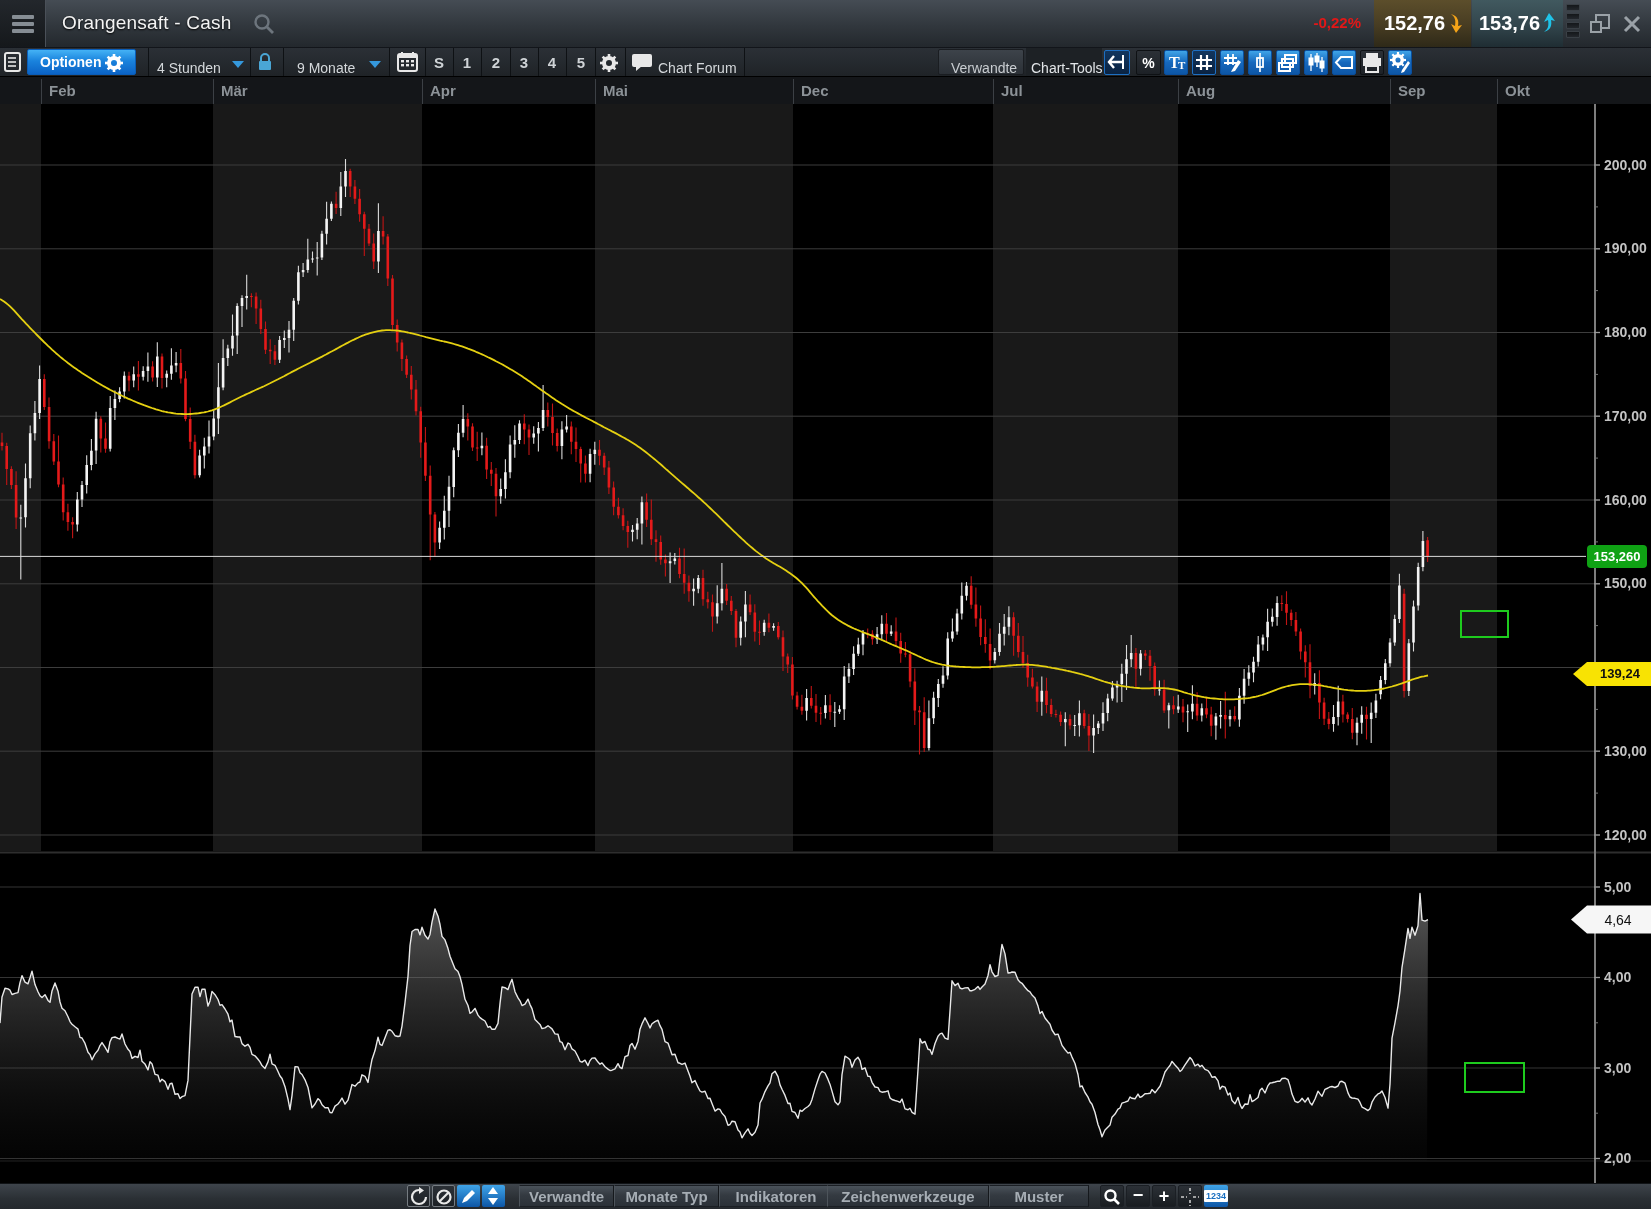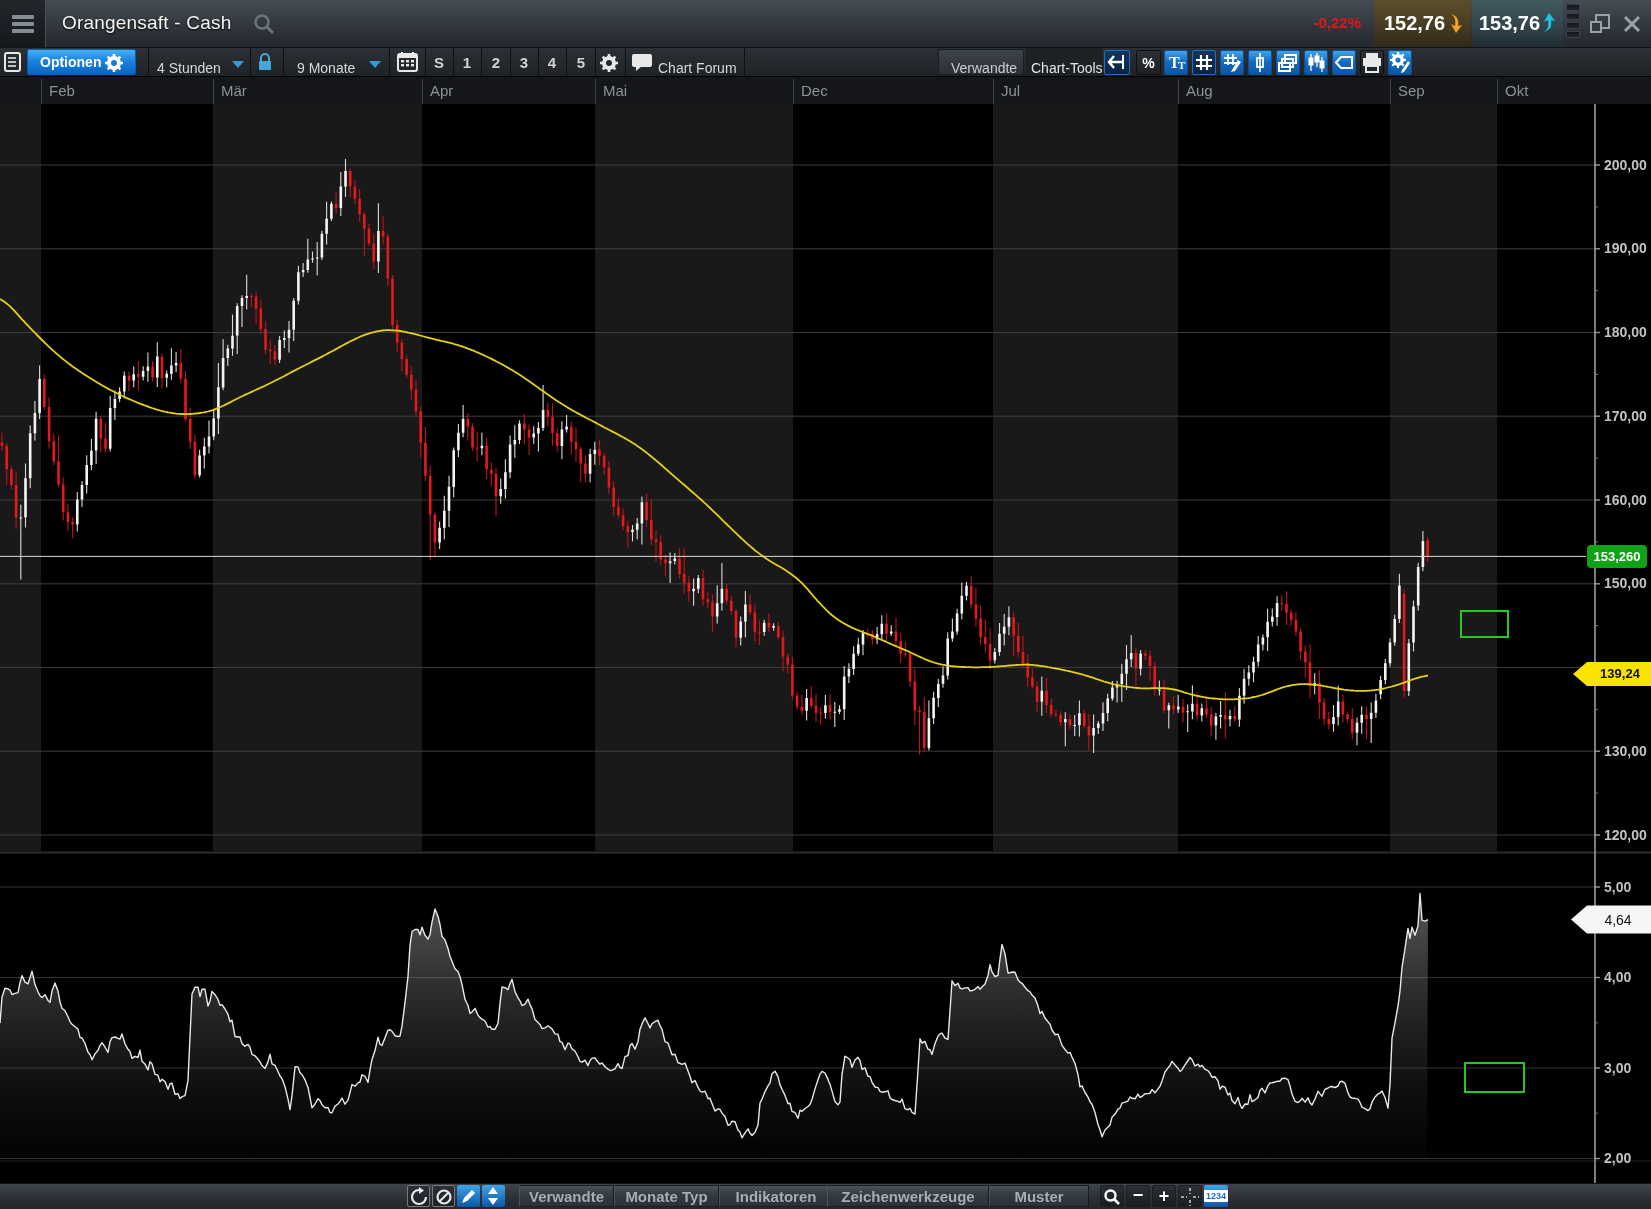--- a/index.html
+++ b/index.html
@@ -14,21 +14,21 @@
 .grip span{display:block;width:14px;height:7px;margin-bottom:2px;background:linear-gradient(#14171a,#23272c);border:1px solid #3a4046;border-radius:1px}
 .toolbar{position:absolute;top:47px;left:0;width:1651px;height:29px;background:linear-gradient(#2b3036,#1f2327);border-top:1px solid #12151a}
 .tsep{position:absolute;top:48px;width:1px;height:28px;background:#0e1114}
 .ttext{position:absolute;top:60px;font-size:14px;color:#d4d8db}
 .blue-btn{position:absolute;background:linear-gradient(#44b2f5,#1a83dd 45%,#0b63c6);border:1px solid #0a5db8;border-radius:2px}
 .ibtn{position:absolute;top:50px;width:24px;height:25px;border-radius:2px}
 .ibtn.blue{background:linear-gradient(#3fa4e8,#1668bd 50%,#0d56a6);border:1px solid #0a4f9e}
 .ibtn.dark{background:linear-gradient(#2b3036,#1d2126);border:1px solid #0e1114}
 .ibtn.navy{background:linear-gradient(#12365e,#0a2342);border:1px solid #1d6fc2}
 .monthbar{position:absolute;top:76px;left:0;width:1651px;height:28px;background:#141619;border-top:1px solid #000}
-.mlab{position:absolute;top:5px;font-size:15px;font-weight:normal;color:#8c9297}
+.mlab{position:absolute;top:5px;font-size:15px;font-weight:bold;color:#8c9297}
 .msep{position:absolute;top:2px;width:1px;height:26px;background:#3c4045}
 .bottombar{position:absolute;top:1183px;left:0;width:1651px;height:26px;background:linear-gradient(#3e444b,#2a2f34 60%,#24282d);border-top:1px solid #101316}
 .bbtn{position:absolute;top:1185px;height:22px;border-radius:2px}
 .graybtn{background:linear-gradient(#4a525a,#343a41 45%,#2b3138);border:1px solid #1b1f24;color:#a6adb4;font-size:15px;font-weight:bold;text-align:center}
 </style></head><body>
 
 <div class="titlebar">
  <div class="hambox">
       <span style="top:15px"></span>
       <span style="top:22px"></span>

